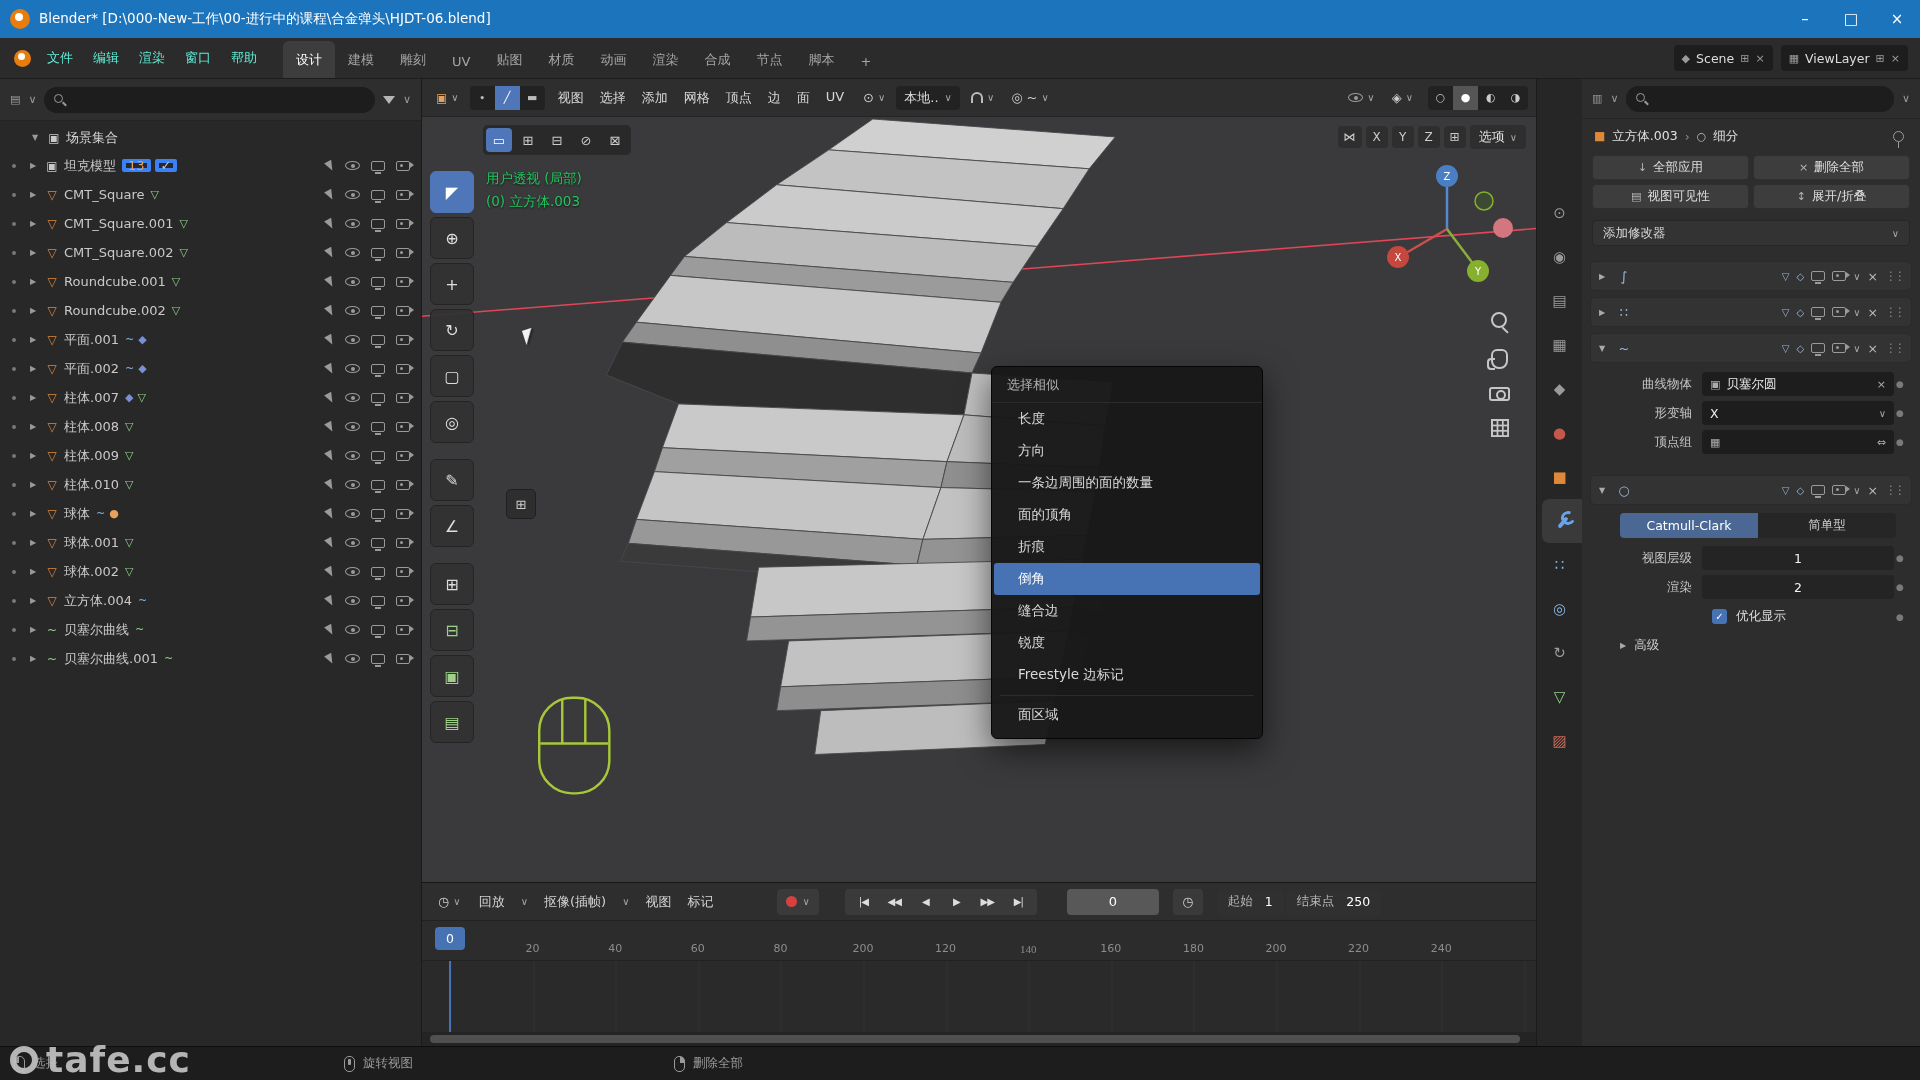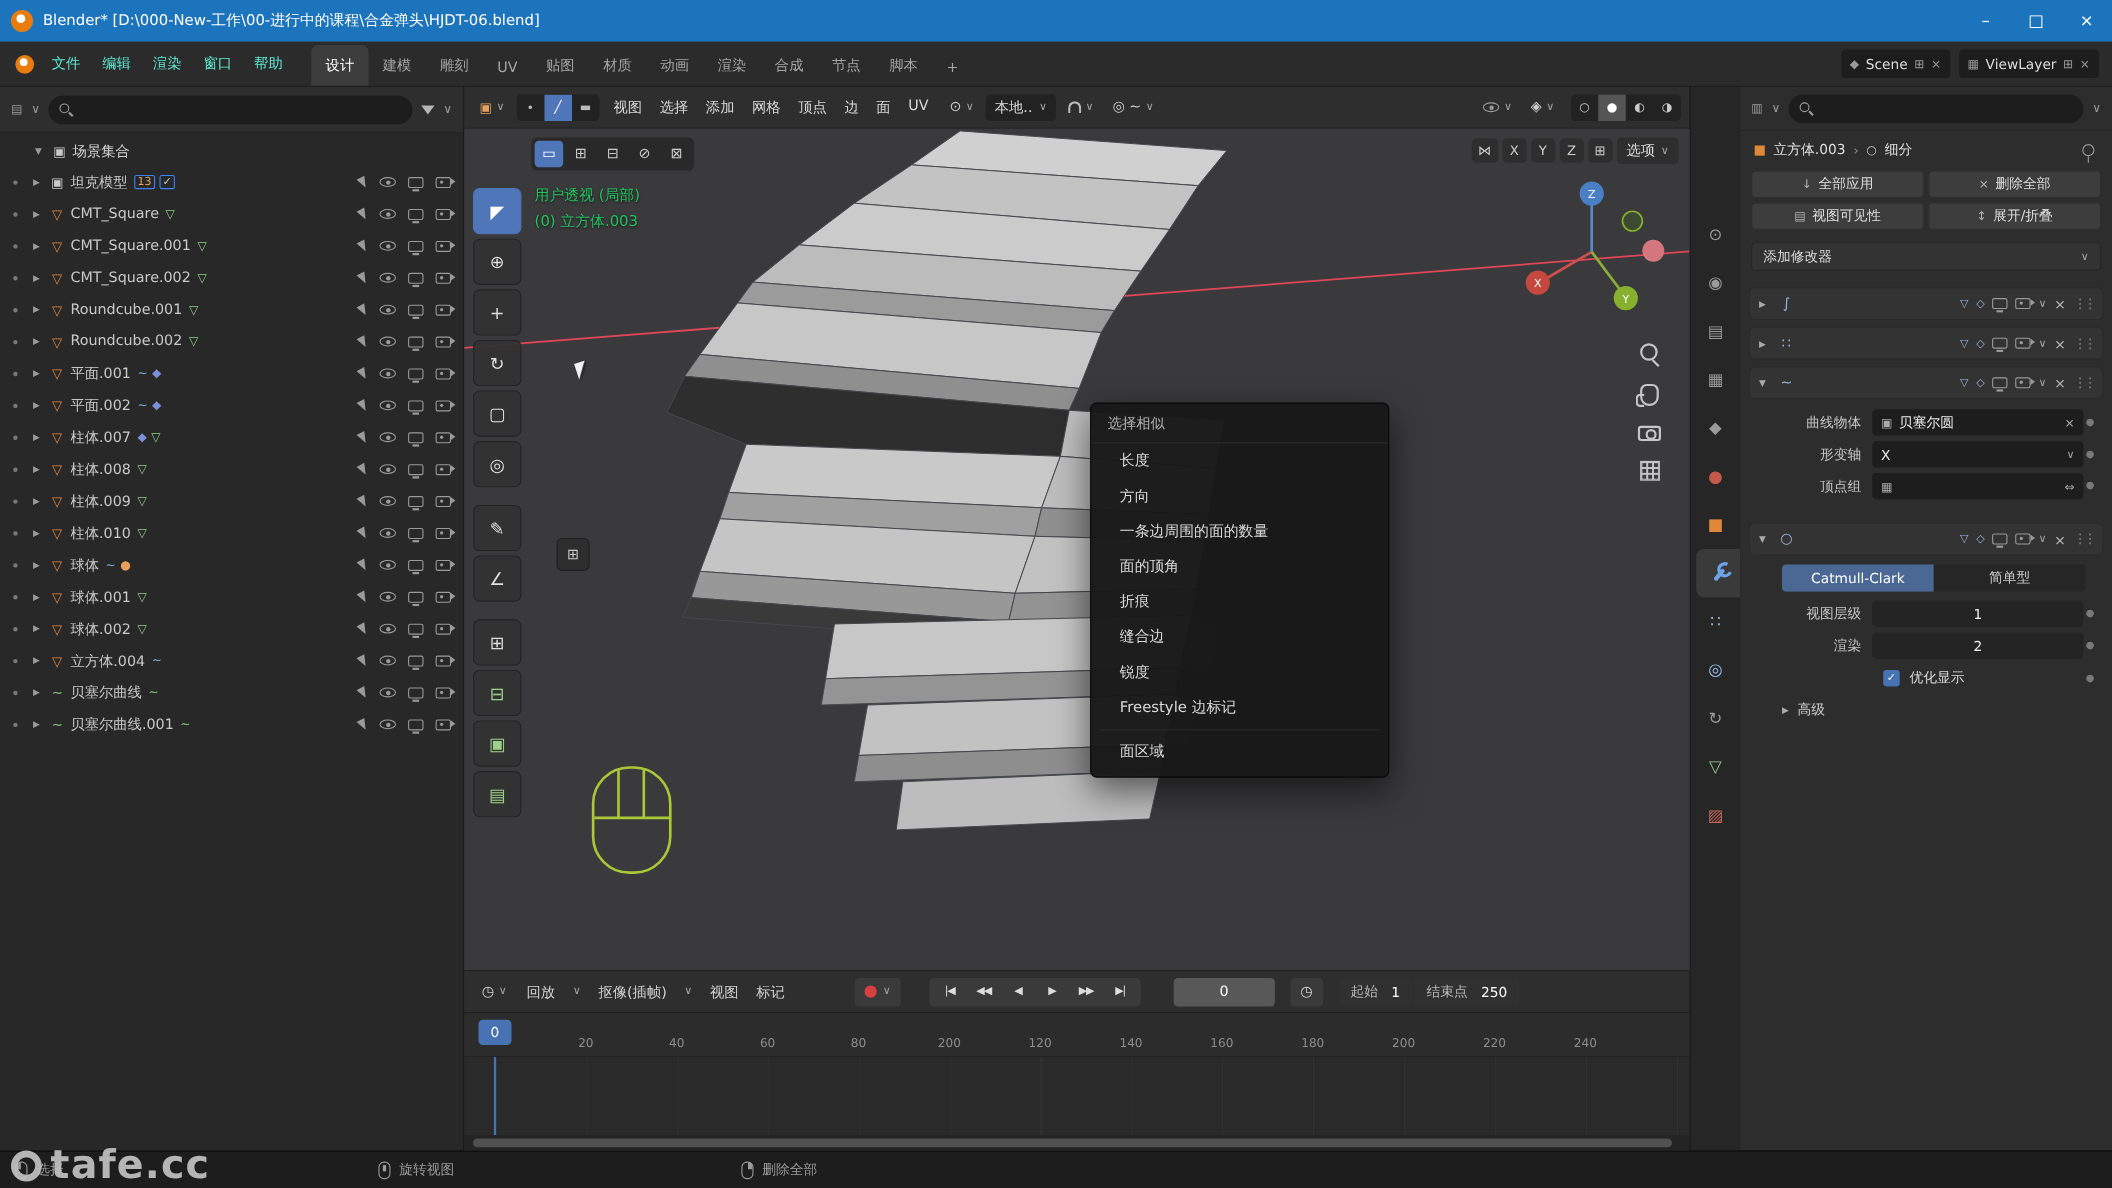--- a/index.html
+++ b/index.html
@@ -39,21 +39,21 @@
 .funnel{width:0;height:0;border-left:6px solid transparent;border-right:6px solid transparent;border-top:8px solid #b5b5b5}
 .ol-body{flex:1;overflow:hidden;padding-top:3px}
 .orow{height:29px;display:flex;align-items:center;padding-right:8px;color:#c9c9c9;white-space:nowrap}
 .orow.scene-row{height:27px;padding-left:28px;color:#d6d6d6}
 .odot{width:4px;height:4px;border-radius:50%;background:#787878;margin:0 10px 0 12px;flex:0 0 auto}
 .ocaret{width:14px;text-align:center;font-size:8px;color:#9a9a9a;flex:0 0 auto}
 .oicon{width:18px;text-align:center;font-size:12px;margin:0 3px;flex:0 0 auto}
 .olabel{margin-right:6px}
 .oextras{display:flex;align-items:center;gap:4px}
 .xic{font-size:11px;line-height:1}
-.xic.chip{font-size:10px;border:1px solid #3b82f6;border-radius:2px;height:13px;display:inline-flex;align-items:center;padding:0 2px;color:#c9c9c9}
+.xic.chip{font-size:13px;border:4px solid #3b82f6;border-radius:2px;height:13px;display:inline-flex;align-items:center;padding:0 2px;color:#c9c9c9}
 .ospace{flex:1}
 .orow-icons{display:flex;align-items:center;gap:11px;margin-right:3px}
 
 
 .ic{display:inline-block;position:relative;flex:0 0 auto}
 .ic-cursor{width:0;height:0;border-left:4px solid transparent;border-right:4px solid transparent;border-top:10px solid #9a9a9a;transform:rotate(-28deg)}
 .ic-eye{width:15px;height:9px;border:1.4px solid #9a9a9a;border-radius:50%}
 .ic-eye::after{content:"";position:absolute;left:50%;top:50%;width:4px;height:4px;margin:-2px 0 0 -2px;border-radius:50%;background:#9a9a9a}
 .ic-screen{width:14px;height:10px;border:1.4px solid #9a9a9a;border-radius:2px}
 .ic-screen::after{content:"";position:absolute;left:3px;bottom:-4px;right:3px;height:1.6px;background:#9a9a9a}
@@ -778,20 +778,21 @@
 
         <div class="ctxmenu">
           <div class="ctx-title">选择相似</div>
           <div>
 
           <div class="ctx-item">长度</div>
               <div class="ctx-item">方向</div>
               <div class="ctx-item">一条边周围的面的数量</div>
               <div class="ctx-item">面的顶角</div>
               <div class="ctx-item">折痕</div>
+              <div class="ctx-item active">倒角</div>
               <div class="ctx-item">缝合边</div>
               <div class="ctx-item">锐度</div>
               <div class="ctx-item">Freestyle 边标记</div>
               <div class="ctx-item separated">面区域</div>
             </div>
         </div>
         <div class="ctx-cursor"></div>
       </div>
 
       <div class="timeline">
@@ -852,21 +853,21 @@
         </div>
         <div class="tl-ruler">
 
           <span class="curframe" style="left: 28px;">0</span>
         <span class="tick" style="left: 110.6px;">20</span>
             <span class="tick" style="left: 193.2px;">40</span>
             <span class="tick" style="left: 275.8px;">60</span>
             <span class="tick" style="left: 358.4px;">80</span>
             <span class="tick" style="left: 441px;">200</span>
             <span class="tick" style="left: 523.6px;">120</span>
-            <span class="tick" style="left: 606.2px;">140</span>
+            <span class="tick" style="left: 606.2px; font-family: Liberation Serif, serif;">140</span>
             <span class="tick" style="left: 688.8px;">160</span>
             <span class="tick" style="left: 771.4px;">180</span>
             <span class="tick" style="left: 854px;">200</span>
             <span class="tick" style="left: 936.6px;">220</span>
             <span class="tick" style="left: 1019.2px;">240</span>
           </div>
         <div class="tl-tracks">
           <span class="cfline" style="left: 28px;"></span>
         </div>
         <div class="tl-scroll">

